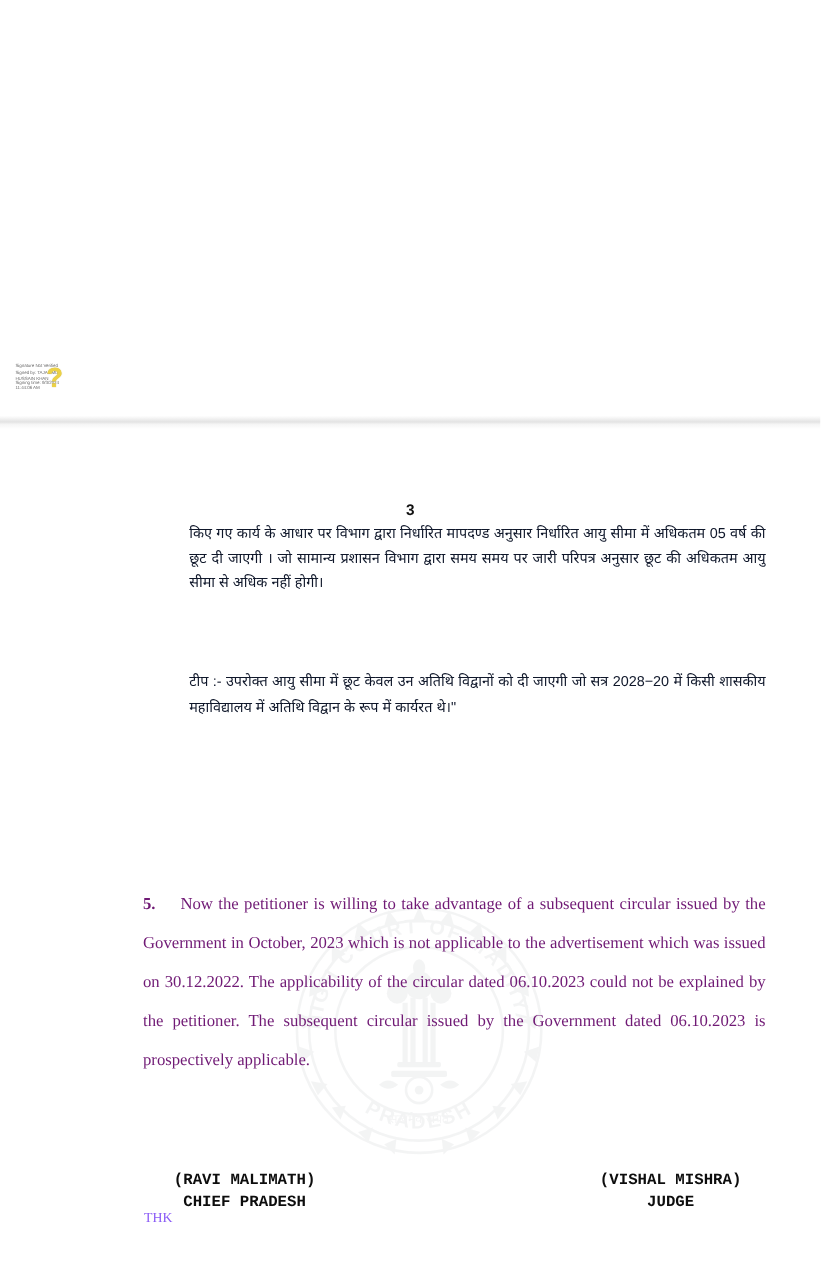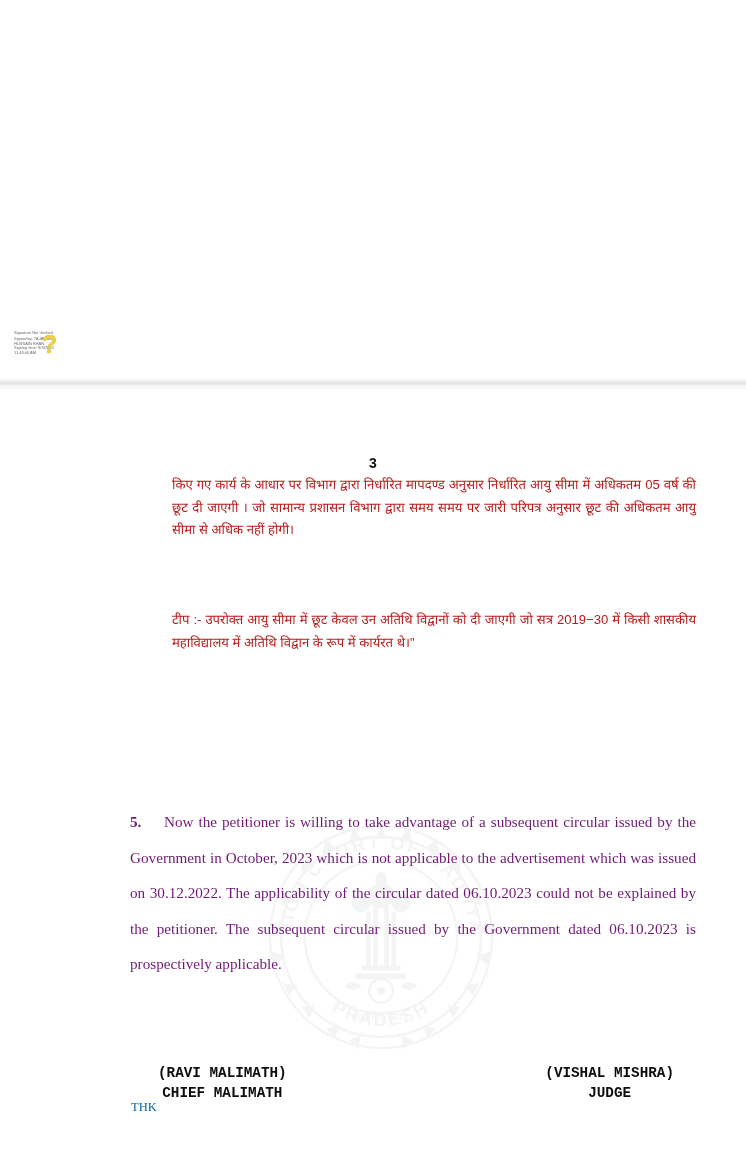--- a/index.html
+++ b/index.html
@@ -92,21 +92,21 @@
   
   .quote {
     position: absolute;
     left: 172px;
     width: 524px;
     font-family: "Liberation Sans", "DejaVu Sans", sans-serif;
     font-size: 13.1px;
     line-height: 22.6px;
     text-align: justify;
     text-justify: inter-word;
-    color: #b91c1c;
+    color: #0f172a;
     margin: 0;
   }
   .quote.nojust { text-align: left; }
 
   .page-number {
     position: absolute;
     width: 746px;
     left: 0;
     text-align: center;
     font-family: "Liberation Sans", "DejaVu Sans", sans-serif;
@@ -167,21 +167,21 @@
   }
   .sig-col.left { margin-left: 28px; }
   .sig-col.right { margin-right: 22px; }
 
   .initials {
     position: absolute;
     left: 131px;
     top: 1100px;
     font-family: "Liberation Serif", "DejaVu Serif", serif;
     font-size: 12.6px;
-    color: #0369a1;
+    color: #8b5cf6;
     z-index: 3;
   }
 </style>
 </head>
 <body>
 
 <div class="page-canvas">
 
   <div class="wm wm-seal-top">
     <svg viewBox="0 0 300 300" xmlns="http://www.w3.org/2000/svg">
@@ -313,34 +313,34 @@
         <path d="M 104,212 q 10,-10 22,0 q -11,9 -22,0 z"></path>
         <path d="M 196,212 q -10,-10 -22,0 q 11,9 22,0 z"></path>
       </g>
       <text x="150" y="256" text-anchor="middle" font-family="DejaVu Sans, sans-serif" font-size="14" fill="#b9bcc0">सत्यमेव जयते</text>
     </svg>
   </div>
 
   <div class="page-number" style="top:455px; z-index:3;">3</div>
 
   <p class="quote" style="top:474px; z-index:3;">किए गए कार्य के आधार पर विभाग द्वारा निर्धारित मापदण्ड अनुसार निर्धारित आयु सीमा में अधिकतम 05 वर्ष की छूट दी जाएगी । जो सामान्य प्रशासन विभाग द्वारा समय समय पर जारी परिपत्र अनुसार छूट की अधिकतम आयु सीमा से अधिक नहीं होगी।</p>
-  <p class="quote" style="top:609px; z-index:3;">टीप :- उपरोक्त आयु सीमा में छूट केवल उन अतिथि विद्वानों को दी जाएगी जो सत्र 2019−30 में किसी शासकीय महाविद्यालय में अतिथि विद्वान के रूप में कार्यरत थे।"</p>
+  <p class="quote" style="top:609px; z-index:3;">टीप :- उपरोक्त आयु सीमा में छूट केवल उन अतिथि विद्वानों को दी जाएगी जो सत्र 2028−20 में किसी शासकीय महाविद्यालय में अतिथि विद्वान के रूप में कार्यरत थे।"</p>
 
   <p class="para body-col" style="top:662px; z-index:3;">
     <span class="num">5.</span><span>Now the petitioner is willing to take advantage of a subsequent circular issued by the Government in October, 2023 which is not applicable to the advertisement which was issued on 30.12.2022. The applicability of the circular dated 06.10.2023 could not be explained by the petitioner. The subsequent circular issued by the Government dated 06.10.2023 is prospectively applicable.</span>
   </p>
 
   <p class="para body-col" style="top:840px; z-index:3;">
     <span class="num">6.</span>
   </p>
 
   <div class="sig-block">
     <div class="sig-col left">
       <div>(RAVI MALIMATH)</div>
-      <div>CHIEF MALIMATH</div>
+      <div>CHIEF PRADESH</div>
     </div>
     <div class="sig-col right">
       <div>(VISHAL MISHRA)</div>
       <div>JUDGE</div>
     </div>
   </div>
 
   <div class="initials">THK</div>
 
 </div>

